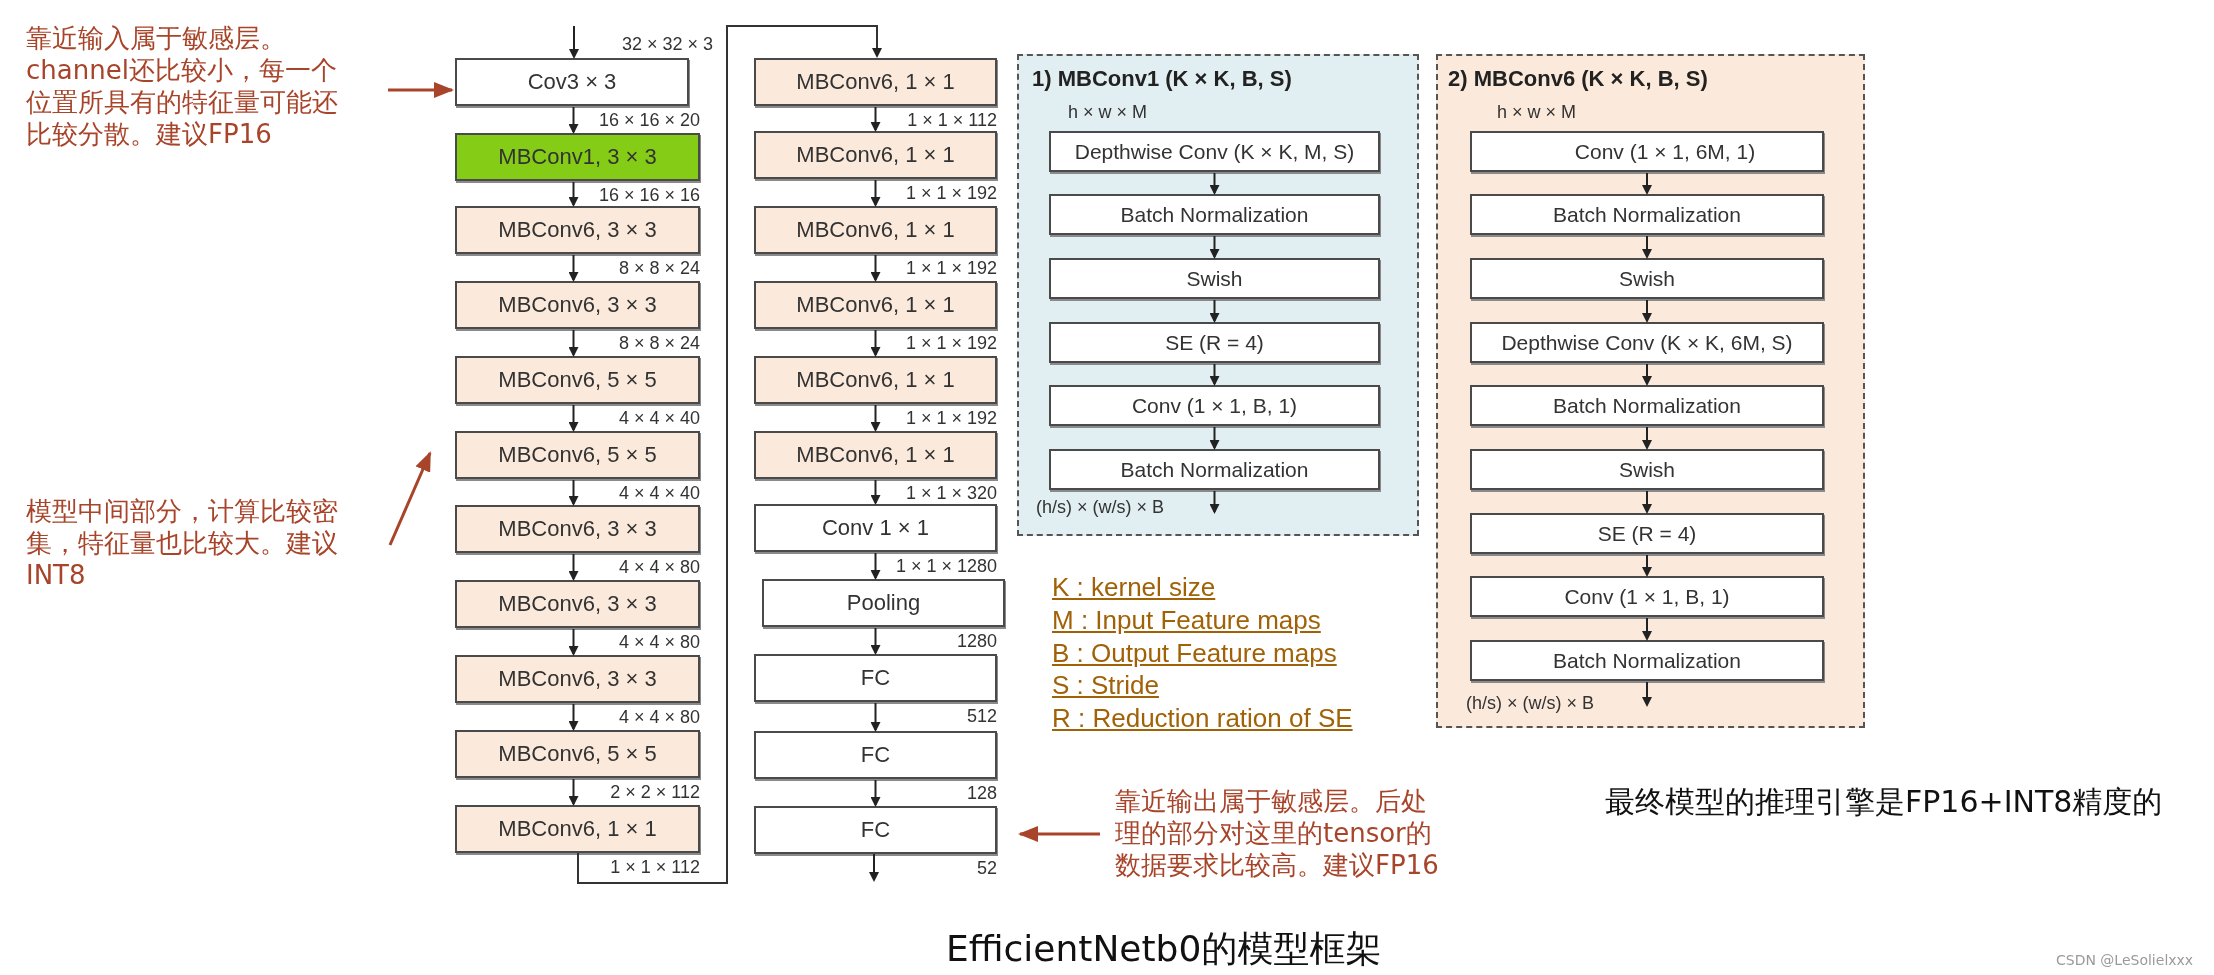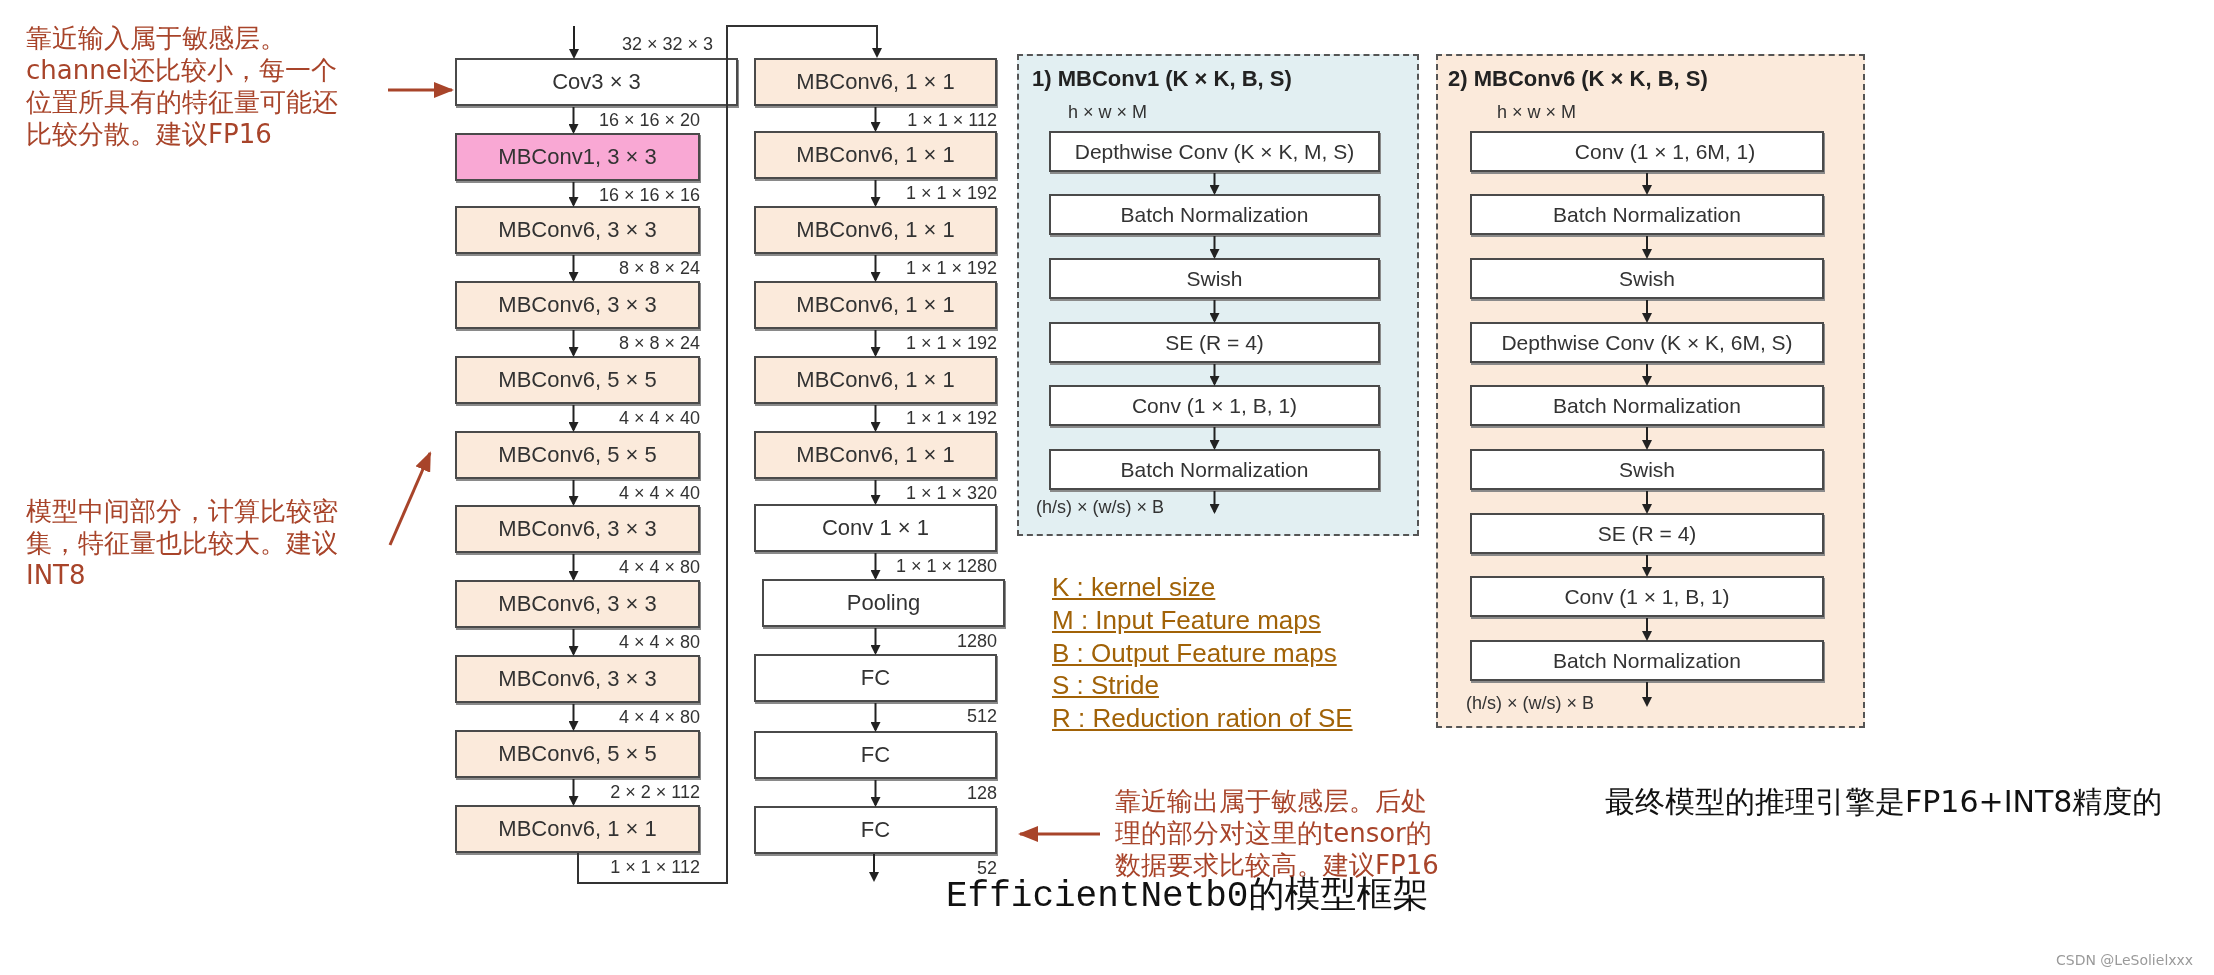--- a/index.html
+++ b/index.html
@@ -2,21 +2,21 @@
 <html><head>
 <meta charset="utf-8">
 <style>
   html, body { margin:0; padding:0; background:#ffffff; }
   body { width:2214px; height:975px; position:relative; overflow:hidden;
          font-family:"Liberation Sans", "DejaVu Sans", sans-serif; color:#222; }
   .box { position:absolute; box-sizing:border-box; border:2px solid #4a4a4a;
          box-shadow: 1px 2px 0 #8a8a8a; display:flex; align-items:center; justify-content:center;
          font-size:22px; color:#333; white-space:nowrap; }
   .box.white { background:#ffffff; }
-  .box.blue  { background:#f9a8d4; }
+  .box.blue  { background:#84cc16; }
   .box.peach { background:#fbeadb; }
   .dim { position:absolute; font-size:18px; color:#333; white-space:nowrap;margin-left:36px; }
   .panel { position:absolute; box-sizing:border-box; border:2.5px dashed #555; }
   .panel-title { position:absolute; font-weight:bold; font-size:22px; color:#222; white-space:nowrap; }
   .pbox { position:absolute; box-sizing:border-box; border:2px solid #4a4a4a; background:#fff;
           display:flex; align-items:center; justify-content:center; font-size:21px; color:#333;
           box-shadow: 1px 2px 0 #8a8a8a; white-space:nowrap; }
   .plabel { position:absolute; font-size:18px; color:#333; white-space:nowrap; }
   .legend-line { position:absolute; font-size:26px; color:#a16207; white-space:nowrap;text-decoration:underline; }
   .note { position:absolute; font-family:"DejaVu Sans", sans-serif; font-size:26px; line-height:32px;
@@ -39,21 +39,21 @@
   <div>INT8</div>
 </div>
 <div class="note" style="left:1115px; top:785px;">
   <div>靠近输出属于敏感层。后处</div>
   <div>理的部分对这里的tensor的</div>
   <div>数据要求比较高。建议FP16</div>
 </div>
 <div class="caption" style="left:1605px; top:782px; font-size:30px;">最终模型的推理引擎是FP16+INT8精度的</div>
 
 <div id="left-col">
-    <div class="box white" style="left: 455px; top: 58px; width: 283px; height: 48px;">Cov3 × 3</div>
+    <div class="box white" style="left: 455px; top: 58px; width: 234px; height: 48px;">Cov3 × 3</div>
     <div class="dim" style="top: 110px; right: 1514px;">16 × 16 × 20</div>
     <div class="box blue" style="left: 455px; top: 133px; width: 245px; height: 48px;">MBConv1, 3 × 3</div>
     <div class="dim" style="top: 185px; right: 1514px;">16 × 16 × 16</div>
     <div class="box peach" style="left: 455px; top: 206px; width: 245px; height: 48px;">MBConv6, 3 × 3</div>
     <div class="dim" style="top: 258px; right: 1514px;">8 × 8 × 24</div>
     <div class="box peach" style="left: 455px; top: 281px; width: 245px; height: 48px;">MBConv6, 3 × 3</div>
     <div class="dim" style="top: 333px; right: 1514px;">8 × 8 × 24</div>
     <div class="box peach" style="left: 455px; top: 356px; width: 245px; height: 48px;">MBConv6, 5 × 5</div>
     <div class="dim" style="top: 408px; right: 1514px;">4 × 4 × 40</div>
     <div class="box peach" style="left: 455px; top: 431px; width: 245px; height: 48px;">MBConv6, 5 × 5</div>
@@ -126,21 +126,21 @@
 <div class="plabel" style="left:1466px; top:693px;">(h/s) × (w/s) × B</div>
 
 <div>
   <div class="legend-line" style="left:1052px; top:572px;">K : kernel size</div>
   <div class="legend-line" style="left:1052px; top:605px;">M : Input Feature maps</div>
   <div class="legend-line" style="left:1052px; top:638px;">B : Output Feature maps</div>
   <div class="legend-line" style="left:1052px; top:670px;">S : Stride</div>
   <div class="legend-line" style="left:1052px; top:703px;">R : Reduction ration of SE</div>
 </div>
 
-<div class="caption" style="left:946px; top:870px; font-size:36px;font-family:Liberation Mono, monospace;">EfficientNetb0的模型框架</div>
+<div class="caption" style="left:946px; top:925px; font-size:36px;">EfficientNetb0的模型框架</div>
 <div class="caption" style="left:2056px; top:952px; font-size:14px; color:#9a9a9a;">CSDN @LeSolielxxx</div>
 
 <svg class="overlay" id="overlay" viewBox="0 0 2214 975">
   <defs>
     <marker id="ah" markerWidth="10" markerHeight="10" refX="8" refY="5" orient="auto" markerUnits="userSpaceOnUse">
       <path d="M0,0 L10,5 L0,10 z" fill="#222"></path>
     </marker>
     <marker id="ahr" markerWidth="20" markerHeight="16" refX="18" refY="8" orient="auto" markerUnits="userSpaceOnUse">
       <path d="M0,0 L20,8 L0,16 z" fill="#a8442a"></path>
     </marker>

